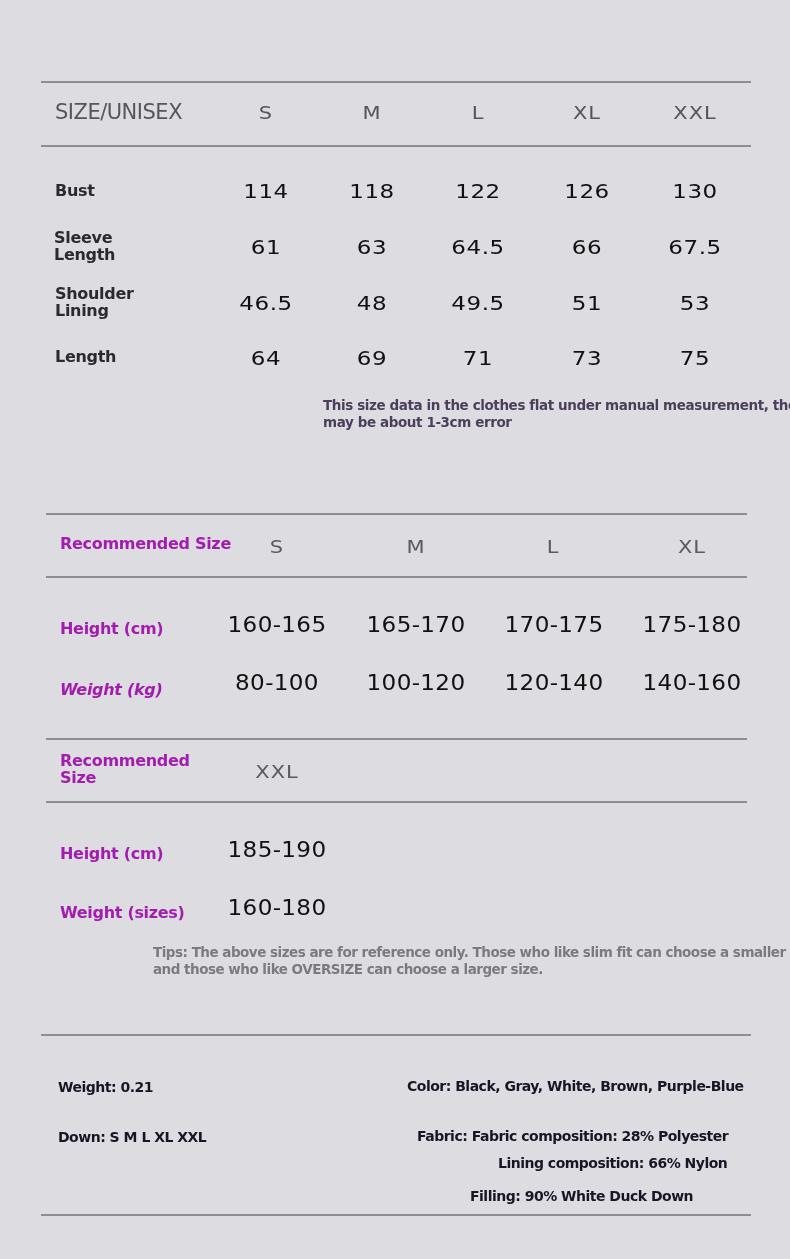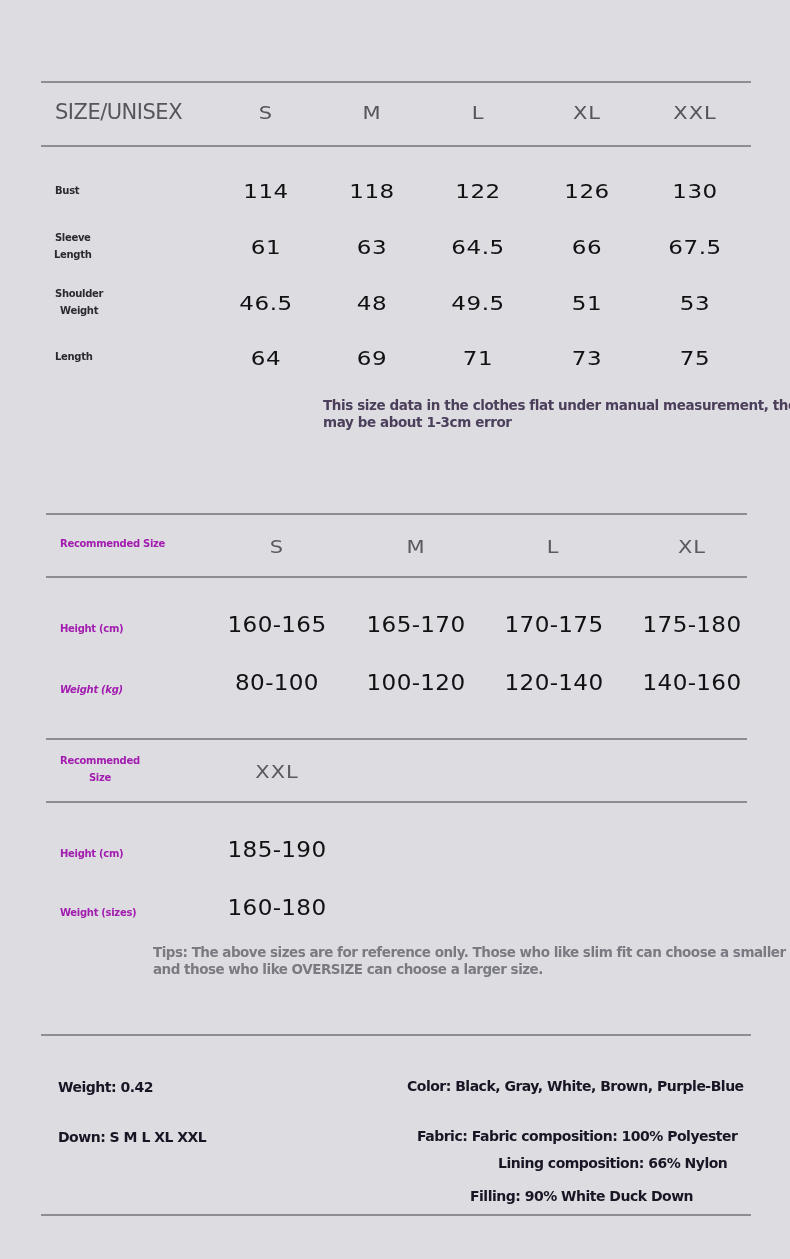--- a/index.html
+++ b/index.html
@@ -1,19 +1,19 @@
 <!DOCTYPE html>
 <html><head>
 <meta charset="utf-8">
 <style>
   html, body { margin:0; padding:0; }
   body { width:790px; height:1259px; background:#dddde1; position:relative; overflow:hidden; font-family:"Liberation Sans", sans-serif; }
   .abs { position:absolute; }
   .hr { position:absolute; height:2px; background:#8e8e92; }
-  .lbl { position:absolute; font-family:"DejaVu Sans", sans-serif; font-size:10px; font-weight:bold; color:#2a2a30; line-height:17px; letter-spacing:-0.3px;text-align:center; }
+  .lbl { position:absolute; font-family:"DejaVu Sans", sans-serif; font-size:16px; font-weight:bold; color:#2a2a30; line-height:17px; letter-spacing:-0.3px; }
   .lbl-gray { color:#a21caf; }
   .hdr { position:absolute; font-family:"DejaVu Sans", sans-serif; font-size:21px; color:#55555a; text-align:center; width:80px; transform:scaleY(0.85); letter-spacing:1px; }
   .num { position:absolute; font-family:"DejaVu Sans", sans-serif; font-size:20px; color:#111114; text-align:center; width:100px; letter-spacing:0.5px; transform:scaleX(1.15); }
   .rng { position:absolute; font-family:"DejaVu Sans", sans-serif; font-size:21px; color:#111114; text-align:center; width:136px; letter-spacing:0.3px; transform:scaleX(1.1); }
   .note { position:absolute; font-family:"DejaVu Sans", sans-serif; font-size:13.5px; color:#4b3f5c; font-weight:bold; line-height:17px; letter-spacing:-0.4px; }
   .tips { position:absolute; font-family:"DejaVu Sans", sans-serif; font-size:13.5px; color:#7a7a82; font-weight:bold; line-height:17px; letter-spacing:-0.5px; }
   .info { position:absolute; font-family:"DejaVu Sans", sans-serif; font-size:14px; color:#1a1524; font-weight:bold; letter-spacing:-0.5px; white-space:nowrap; }
 </style>
 </head>
 <body>
@@ -39,21 +39,21 @@
   <div>Length</div>
 </div>
 <div class="num" style="left:216px;top:235px;">61</div>
 <div class="num" style="left:322px;top:235px;">63</div>
 <div class="num" style="left:428px;top:235px;">64.5</div>
 <div class="num" style="left:537px;top:235px;">66</div>
 <div class="num" style="left:645px;top:235px;">67.5</div>
 
 <div class="lbl" style="left:55px;top:285px;">
   <div>Shoulder</div>
-  <div>Weight</div>
+  <div>Lining</div>
 </div>
 <div class="num" style="left:216px;top:291px;">46.5</div>
 <div class="num" style="left:322px;top:291px;">48</div>
 <div class="num" style="left:428px;top:291px;">49.5</div>
 <div class="num" style="left:537px;top:291px;">51</div>
 <div class="num" style="left:645px;top:291px;">53</div>
 
 <div class="lbl" style="left:55px;top:348px;">Length</div>
 <div class="num" style="left:216px;top:346px;">64</div>
 <div class="num" style="left:322px;top:346px;">69</div>
@@ -98,19 +98,19 @@
 <div class="rng" style="left:209px;top:838px;">185-190</div>
 <div class="lbl lbl-gray" style="left:60px;top:904px;">Weight (sizes)</div>
 <div class="rng" style="left:209px;top:896px;">160-180</div>
 
 <div class="tips" style="left:153px;top:944px;white-space:nowrap;">
   <div>Tips: The above sizes are for reference only. Those who like slim fit can choose a smaller size,</div>
   <div>and those who like OVERSIZE can choose a larger size.</div>
 </div>
 
 <div class="hr" style="left:41px;top:1034px;width:710px;"></div>
-<div class="info" style="left:58px;top:1079px;">Weight: 0.42</div>
+<div class="info" style="left:58px;top:1079px;">Weight: 0.21</div>
 <div class="info" style="left:58px;top:1129px;">Down: S M L XL XXL</div>
 <div class="info" style="left:407px;top:1078px;">Color: Black, Gray, White, Brown, Purple-Blue</div>
-<div class="info" style="left:417px;top:1128px;">Fabric: Fabric composition: 100% Polyester</div>
+<div class="info" style="left:417px;top:1128px;">Fabric: Fabric composition: 28% Polyester</div>
 <div class="info" style="left:498px;top:1155px;">Lining composition: 66% Nylon</div>
 <div class="info" style="left:470px;top:1188px;text-align:center;">Filling: 90% White Duck Down</div>
 <div class="hr" style="left:41px;top:1214px;width:710px;"></div>
 
 </body></html>

